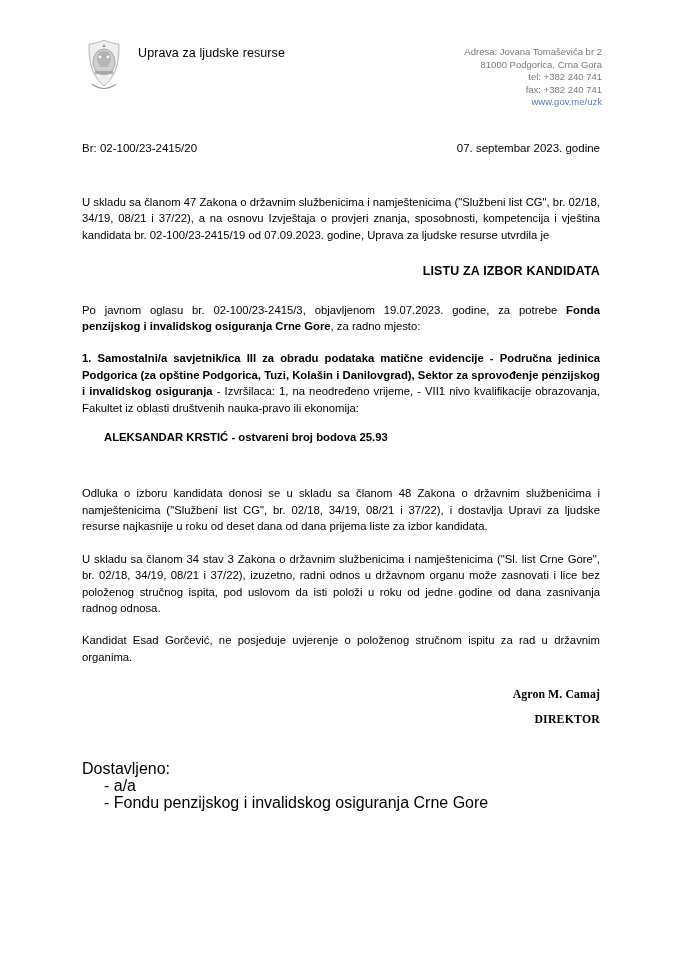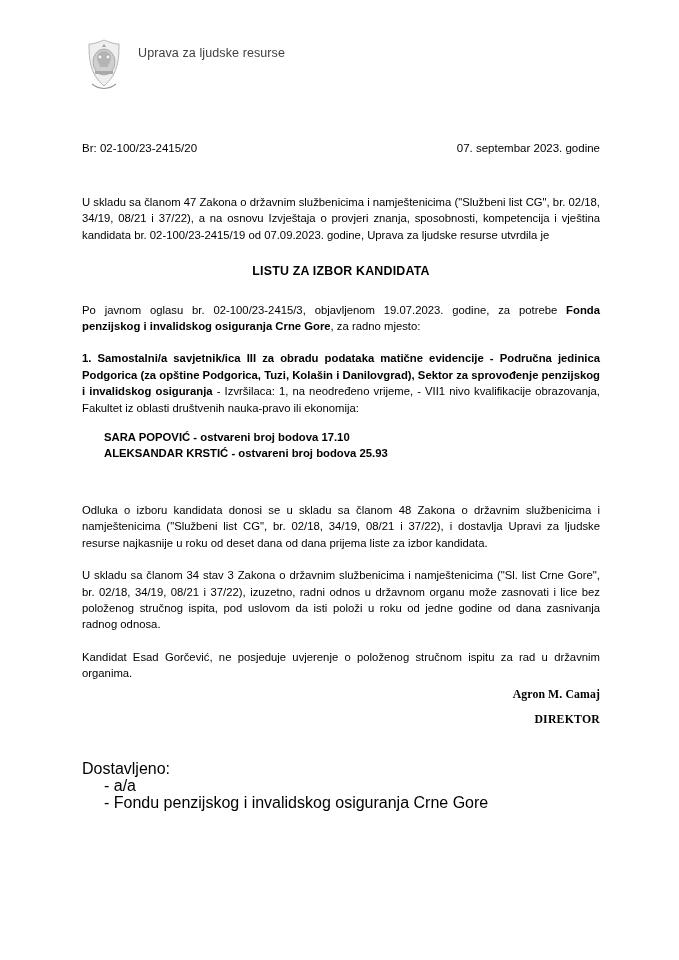--- a/index.html
+++ b/index.html
@@ -46,21 +46,21 @@
     padding-top: 6px;
   }
   .brand-line1 {
     font-size: 12.5px;
     color: #3a3a3a;
     line-height: 18px;
     letter-spacing: 0.1px;
   }
   .brand-line2 {
     font-size: 12.5px;
-    color: #404040;
+    color: #000000;
     line-height: 18px;
     letter-spacing: 0.1px;
   }
   .addr {
     text-align: right;
     font-size: 9.5px;
     color: #7a7a7a;
     line-height: 12.6px;
     padding-top: 8px;
   }
@@ -89,21 +89,21 @@
     font-size: 11.3px;
     line-height: 16.4px;
     text-align: justify;
   }
   .p {
     margin: 16px 0 13px 0;
     text-align: justify;
   }
   .p.tight { margin-bottom: 0; }
   .title {
-    text-align: center;
+    text-align: right;
     font-weight: bold;
     font-size: 12.4px;
     margin: 20px 0 22px 0;
     letter-spacing: 0.2px;
   }
   b { font-weight: bold; }
   .candidates {
     margin: 0 0 16px 0;
     padding-left: 22px;
   }
@@ -158,39 +158,45 @@
             <path d="M13 33 h18 v3 h-18 z" fill="#a8a8a8"></path>
             <path d="M22 6 l2 3 h-4 z" fill="#a0a0a0"></path>
           </g>
           <path d="M10 46 q12 9 24 0" fill="none" stroke="#9a9a9a" stroke-width="1.2"></path>
         </svg>
       </div>
       <div class="brand-text">
         <div class="brand-line2">Uprava za ljudske resurse</div>
       </div>
     </div>
+    <div class="addr">
+      <div>Adresa: Jovana Tomaševića br 2</div>
+      <div>81000 Podgorica, Crna Gora</div>
+      <div>tel: +382 240 741</div>
+      <div>fax: +382 240 741</div>
+      <div><a class="link" href="#">www.gov.me/uzk</a></div>
+    </div>
   </div>
 
   <div class="meta">
     <div>Br: 02-100/23-2415/20</div>
     <div>07. septembar 2023. godine</div>
   </div>
 
   <div class="body">
 
     <p class="p">U skladu sa članom 47 Zakona o državnim službenicima i namještenicima  ("Službeni list CG", br. 02/18, 34/19, 08/21 i 37/22), a na osnovu  Izvještaja o provjeri znanja, sposobnosti, kompetencija i vještina kandidata br. 02-100/23-2415/19 od 07.09.2023. godine, Uprava za ljudske resurse utvrdila je</p>
 
     <div class="title">LISTU ZA IZBOR KANDIDATA</div>
 
     <p class="p"><span>Po javnom oglasu br. 02-100/23-2415/3, objavljenom  19.07.2023. godine, za potrebe </span><b>Fonda penzijskog i invalidskog osiguranja Crne Gore</b><span>, za radno mjesto:</span></p>
 
     <p class="p"><b>1. Samostalni/a savjetnik/ica III za obradu podataka matične evidencije - Područna jedinica Podgorica (za opštine Podgorica, Tuzi, Kolašin i Danilovgrad), Sektor za sprovođenje penzijskog i invalidskog osiguranja</b><span> - Izvršilaca: 1, na neodređeno vrijeme, - VII1 nivo kvalifikacije obrazovanja, Fakultet iz oblasti društvenih nauka-pravo ili ekonomija:</span></p>
 
     <div class="candidates">
-      <div>SARA POPOVIĆ - ostvareni broj bodova 17.10</div>
       <div>ALEKSANDAR KRSTIĆ - ostvareni broj bodova 25.93</div>
     </div>
 
     <div class="spacer-sm"></div>
 
     <p class="p">Odluka o izboru kandidata donosi se u skladu sa članom 48 Zakona o državnim službenicima i namještenicima ("Službeni list CG", br. 02/18, 34/19, 08/21 i 37/22), i dostavlja Upravi za ljudske resurse najkasnije u roku od deset dana od dana prijema liste za izbor kandidata.</p>
 
     <p class="p tight">U skladu sa članom 34 stav 3 Zakona o državnim službenicima i namještenicima ("Sl. list Crne Gore", br. 02/18, 34/19, 08/21 i 37/22), izuzetno,  radni odnos u državnom organu može zasnovati i lice bez položenog stručnog ispita, pod uslovom da isti položi u roku od jedne godine od dana zasnivanja radnog odnosa.</p>
 
     <p class="p">Kandidat Esad Gorčević, ne posjeduje uvjerenje o položenog stručnom ispitu za rad u državnim organima.</p>

